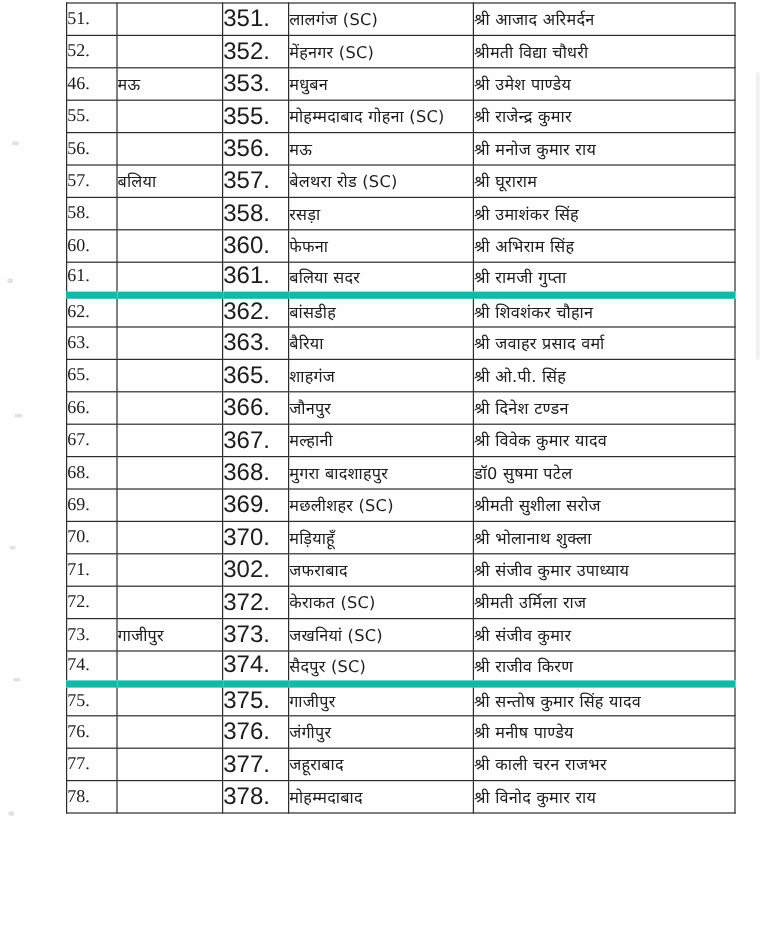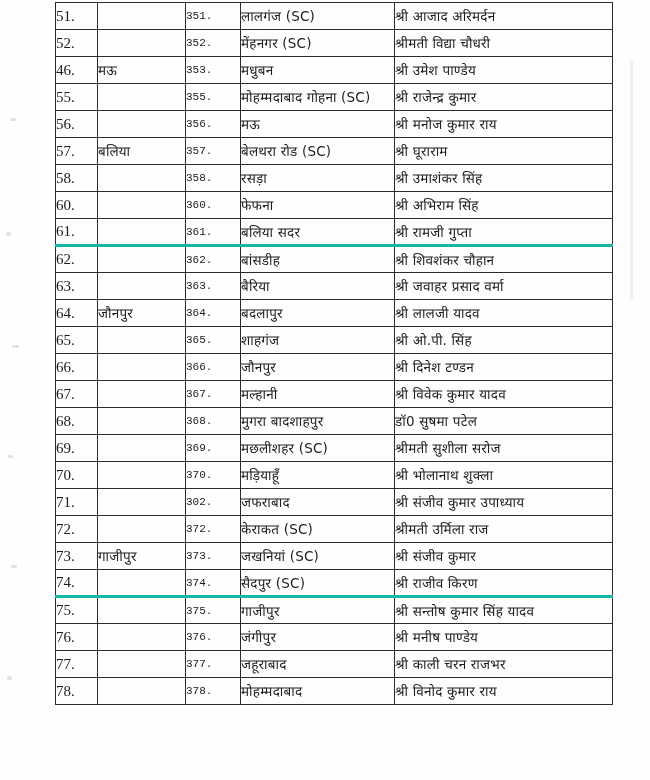--- a/index.html
+++ b/index.html
@@ -27,30 +27,30 @@
   table.scan-table td {
     border: 1px solid #2b2b2b;
     height: 27px;
     padding: 0;
     vertical-align: middle;
     overflow: hidden;
     white-space: nowrap;
     box-sizing: border-box;
   }
   tr.thick-top td {
-    border-top: 3px solid #14b8a6;
+    border-top: 6px solid #14b8a6;
   }
   td.c-sl {
     font-family: "Liberation Serif", serif;
     font-size: 15px;
     padding-left: 9px;
   }
   td.c-no {
-    font-family: Liberation Mono, monospace;
-    font-size: 11px;
+    font-family: Liberation Sans, sans-serif;
+    font-size: 20px;
     padding-left: 10px;
   }
   td.c-district, td.c-const, td.c-name {
     font-family: "DejaVu Sans", sans-serif;
     font-size: 13.5px;
     padding-left: 6px;
     letter-spacing: 0.2px;
   }
   
   .smudge {
@@ -153,27 +153,20 @@
           <td class="c-name">श्री शिवशंकर चौहान</td>
         </tr>
         <tr>
           <td class="c-sl">63.</td>
           <td class="c-district"></td>
           <td class="c-no">363.</td>
           <td class="c-const">बैरिया</td>
           <td class="c-name">श्री जवाहर प्रसाद वर्मा</td>
         </tr>
         <tr>
-          <td class="c-sl">64.</td>
-          <td class="c-district">जौनपुर</td>
-          <td class="c-no">364.</td>
-          <td class="c-const">बदलापुर</td>
-          <td class="c-name">श्री लालजी यादव</td>
-        </tr>
-        <tr>
           <td class="c-sl">65.</td>
           <td class="c-district"></td>
           <td class="c-no">365.</td>
           <td class="c-const">शाहगंज</td>
           <td class="c-name">श्री ओ.पी. सिंह</td>
         </tr>
         <tr>
           <td class="c-sl">66.</td>
           <td class="c-district"></td>
           <td class="c-no">366.</td>

